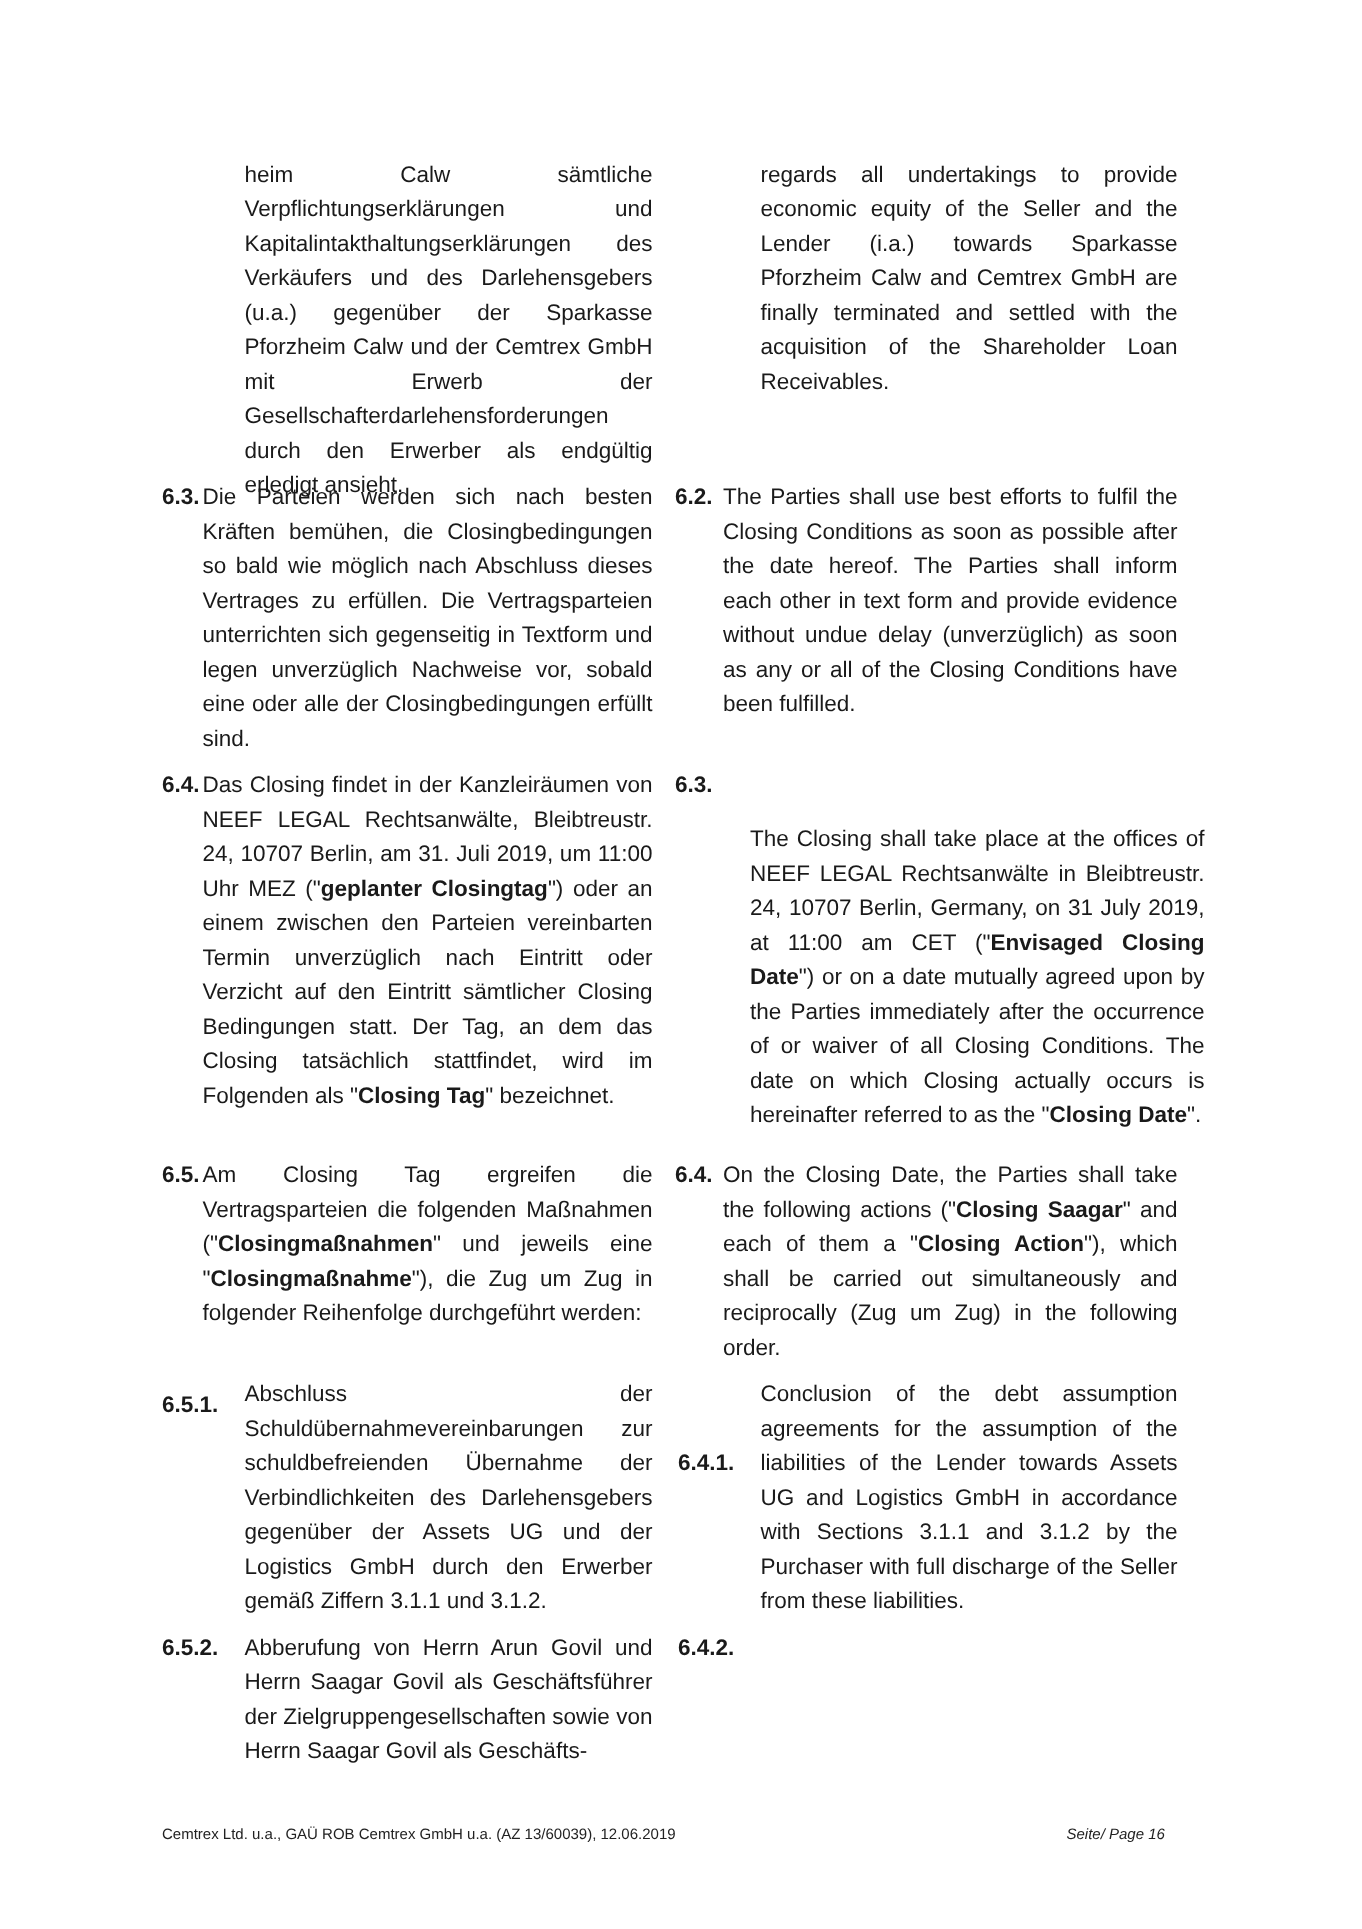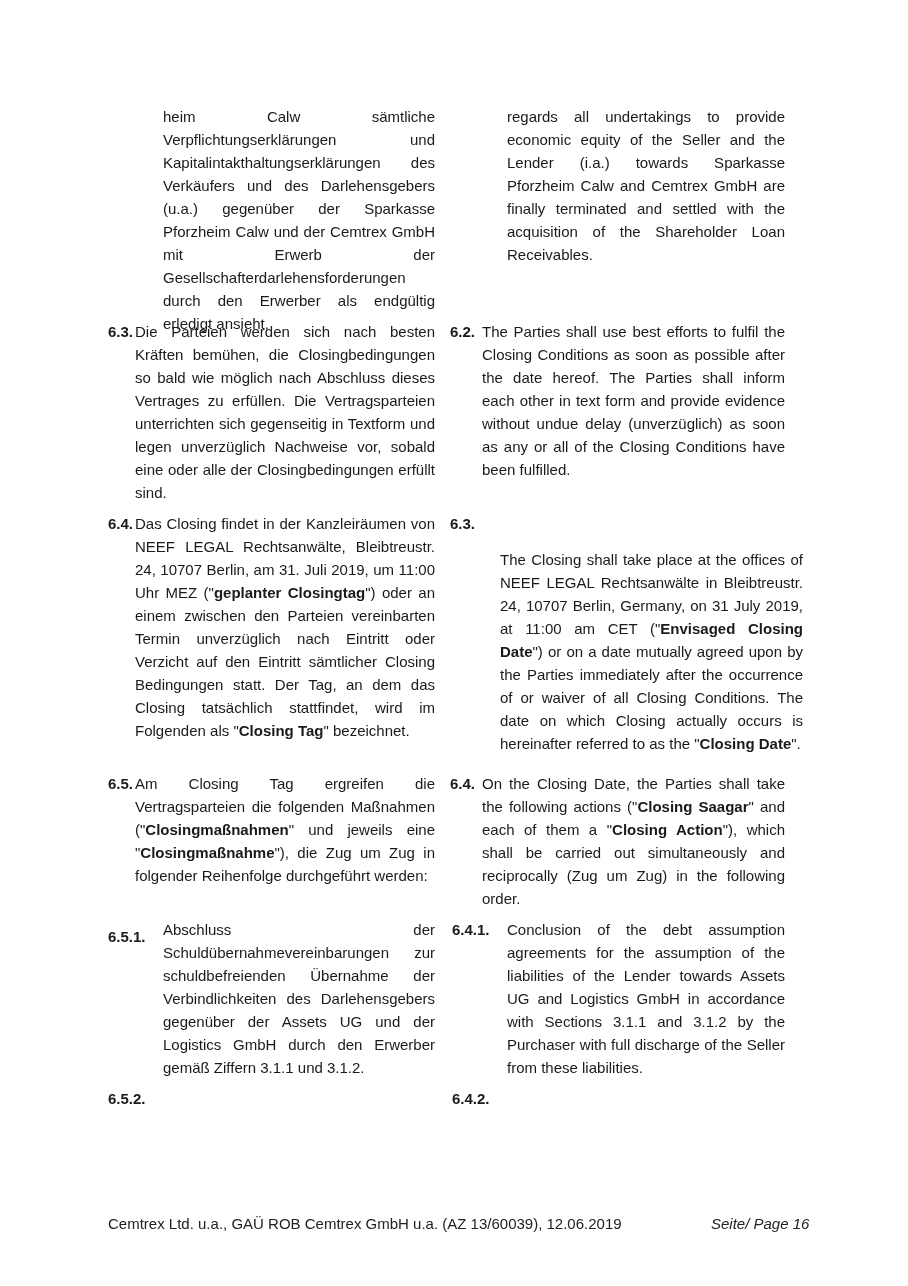--- a/index.html
+++ b/index.html
@@ -2,21 +2,21 @@
 <html><head>
 <meta charset="utf-8">
 <style>
   html, body { margin: 0; padding: 0; background: #ffffff; }
   body { width: 908px; height: 1286px; position: relative; overflow: hidden;
          font-family: "Liberation Sans", sans-serif; color: #1a1a1a; }
   .page { position: absolute; left: 0; top: 0; width: 908px; height: 1129px; }
   .blk { position: absolute; font-size: 15px; line-height: 23px; text-align: justify; }
   .num { position: absolute; font-weight: bold; font-size: 15px; line-height: 23px; }
   .blk b { font-weight: bold; }
-  .footer { position: absolute; top: 1216px; font-size: 15px; line-height: 16px; color: #222; }
+  .footer { position: absolute; top: 1216px; font-size: 10px; line-height: 16px; color: #222; }
 </style>
 </head>
 <body>
 
 <div class="page">
 
   <div class="blk" style="left:163px; top:105px; width:272px;">heim Calw sämtliche Verpflichtungserklärungen und Kapitalintakthaltungserklärungen des Verkäufers und des Darlehensgebers (u.a.) gegenüber der Sparkasse Pforzheim Calw und der Cemtrex GmbH mit Erwerb der Gesellschafterdarlehensforderungen durch den Erwerber als endgültig erledigt ansieht.</div>
 
   <span class="num" style="left:108px; top:320px;">6.3.</span>
   <div class="blk" style="left:135px; top:320px; width:300px;">
@@ -32,39 +32,42 @@
   <div class="blk" style="left:135px; top:772px; width:300px;">
     <span>Am Closing Tag ergreifen die Vertragsparteien die folgenden Maßnahmen ("</span><b>Closingmaßnahmen</b><span>" und jeweils eine "</span><b>Closingmaßnahme</b><span>"), die Zug um Zug in folgender Reihenfolge durchgeführt werden:</span>
   </div>
 
   <span class="num" style="left:108px; top:925px;text-align:center;">6.5.1.</span>
   <div class="blk" style="left:163px; top:918px; width:272px;">
     <span>Abschluss der Schuldübernahmevereinbarungen zur schuldbefreienden Übernahme der Verbindlichkeiten des Darlehensgebers gegenüber der Assets UG und der Logistics GmbH durch den Erwerber gemäß Ziffern 3.1.1 und 3.1.2.</span>
   </div>
 
   <span class="num" style="left:108px; top:1087px;">6.5.2.</span>
+  <div class="blk" style="left:163px; top:1087px; width:272px;">
+    <span>Abberufung von Herrn Arun Govil und Herrn Saagar Govil als Geschäftsführer der Zielgruppengesellschaften sowie von Herrn Saagar Govil als Geschäfts-</span>
+  </div>
 
   <div class="blk" style="left:507px; top:105px; width:278px;">regards all undertakings to provide economic equity of the Seller and the Lender (i.a.) towards Sparkasse Pforzheim Calw and Cemtrex GmbH are finally terminated and settled with the acquisition of the Shareholder Loan Receivables.</div>
 
   <span class="num" style="left:450px; top:320px;">6.2.</span>
   <div class="blk" style="left:482px; top:320px; width:303px;">
     <span>The Parties shall use best efforts to fulfil the Closing Conditions as soon as possible after the date hereof. The Parties shall inform each other in text form and provide evidence without undue delay (unverzüglich) as soon as any or all of the Closing Conditions have been fulfilled.</span>
   </div>
 
   <span class="num" style="left:450px; top:512px;">6.3.</span>
   <div class="blk" style="left:500px; top:512px; width:303px;margin-top:36px;">
     <span>The Closing shall take place at the offices of NEEF LEGAL Rechtsanwälte in Bleibtreustr. 24, 10707 Berlin, Germany, on 31 July 2019, at 11:00 am CET ("</span><b>Envisaged Closing Date</b><span>") or on a date mutually agreed upon by the Parties immediately after the occurrence of or waiver of all Closing Conditions. The date on which Closing actually occurs is hereinafter referred to as the "</span><b>Closing Date</b><span>".</span>
   </div>
 
   <span class="num" style="left:450px; top:772px;">6.4.</span>
   <div class="blk" style="left:482px; top:772px; width:303px;">
     <span>On the Closing Date, the Parties shall take the following actions ("</span><b>Closing Saagar</b><span>" and each of them a "</span><b>Closing Action</b><span>"), which shall be carried out simultaneously and reciprocally (Zug um Zug) in the following order.</span>
   </div>
 
-  <span class="num" style="left:452px; top:918px;">6.4.1.</span>
+  <span class="num" style="left:452px; top:964px;">6.4.1.</span>
   <div class="blk" style="left:507px; top:918px; width:278px;">
     <span>Conclusion of the debt assumption agreements for the assumption of the liabilities of the Lender towards Assets UG and Logistics GmbH in accordance with Sections 3.1.1 and 3.1.2 by the Purchaser with full discharge of the Seller from these liabilities.</span>
   </div>
 
   <span class="num" style="left:452px; top:1087px;">6.4.2.</span>
 
   <div class="footer" style="left:108px;">Cemtrex Ltd. u.a., GAÜ ROB Cemtrex GmbH u.a. (AZ 13/60039), 12.06.2019</div>
   <div class="footer" style="left:711px;font-style:italic;">Seite/ Page 16</div>
 </div>
 

